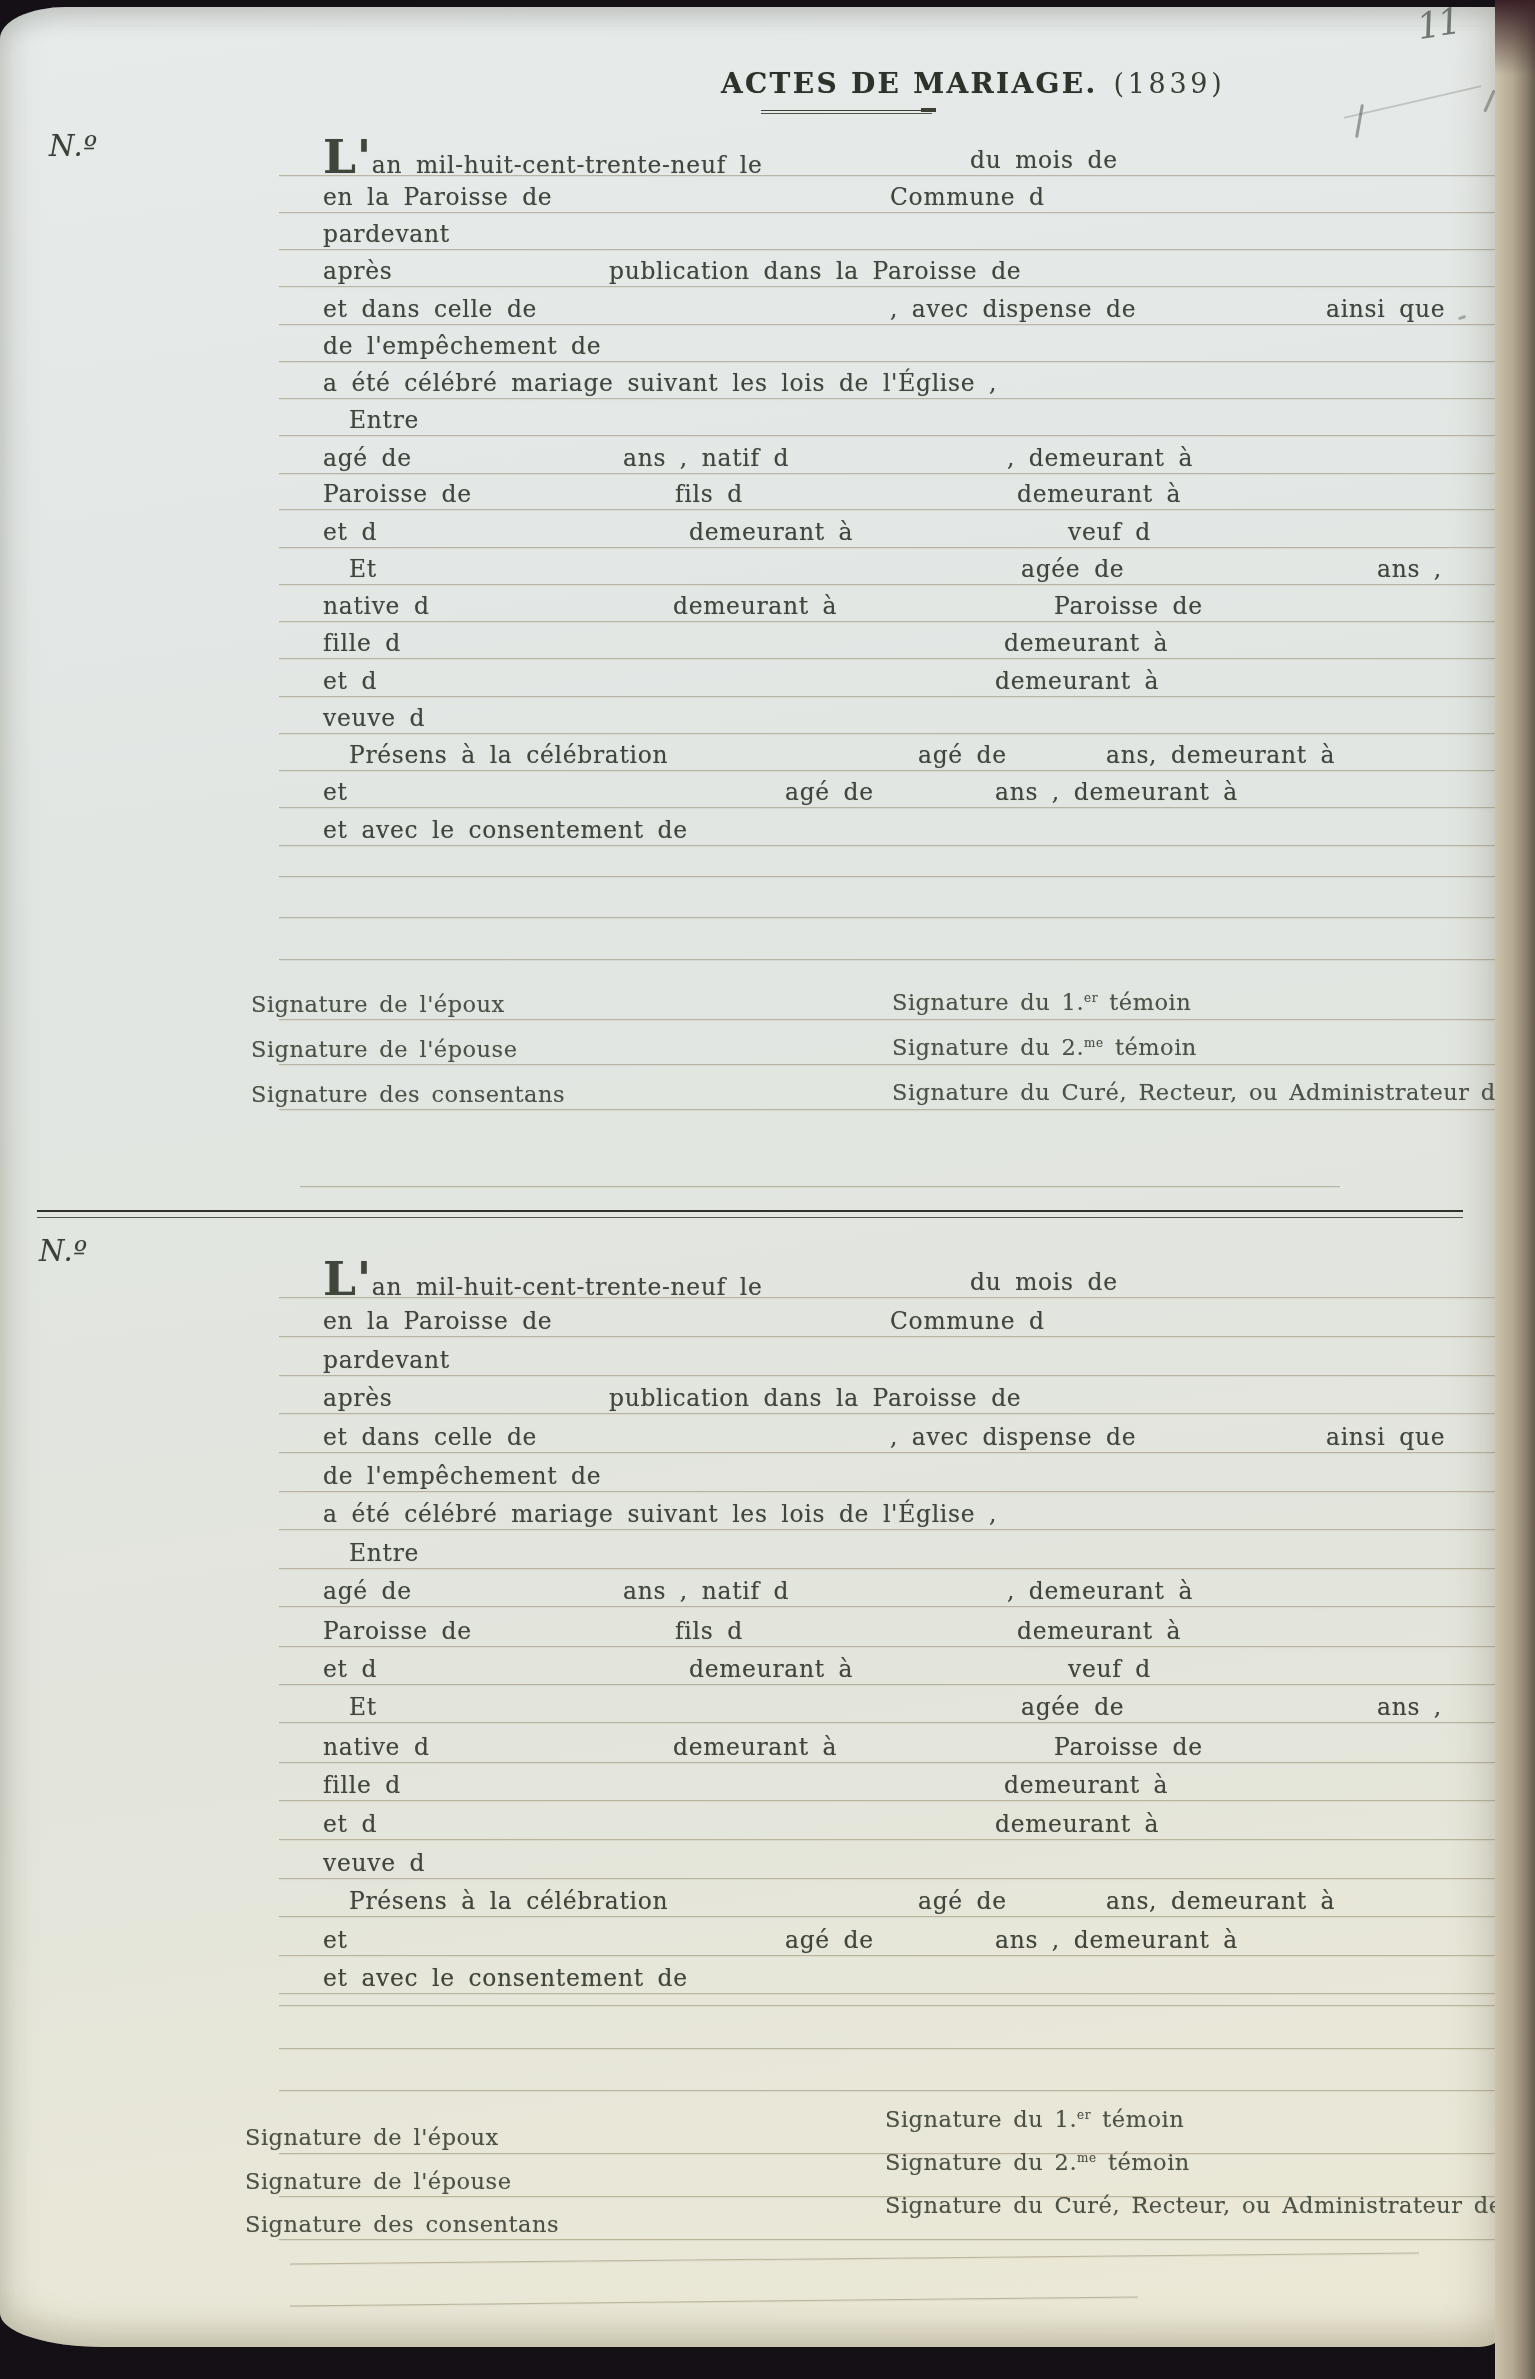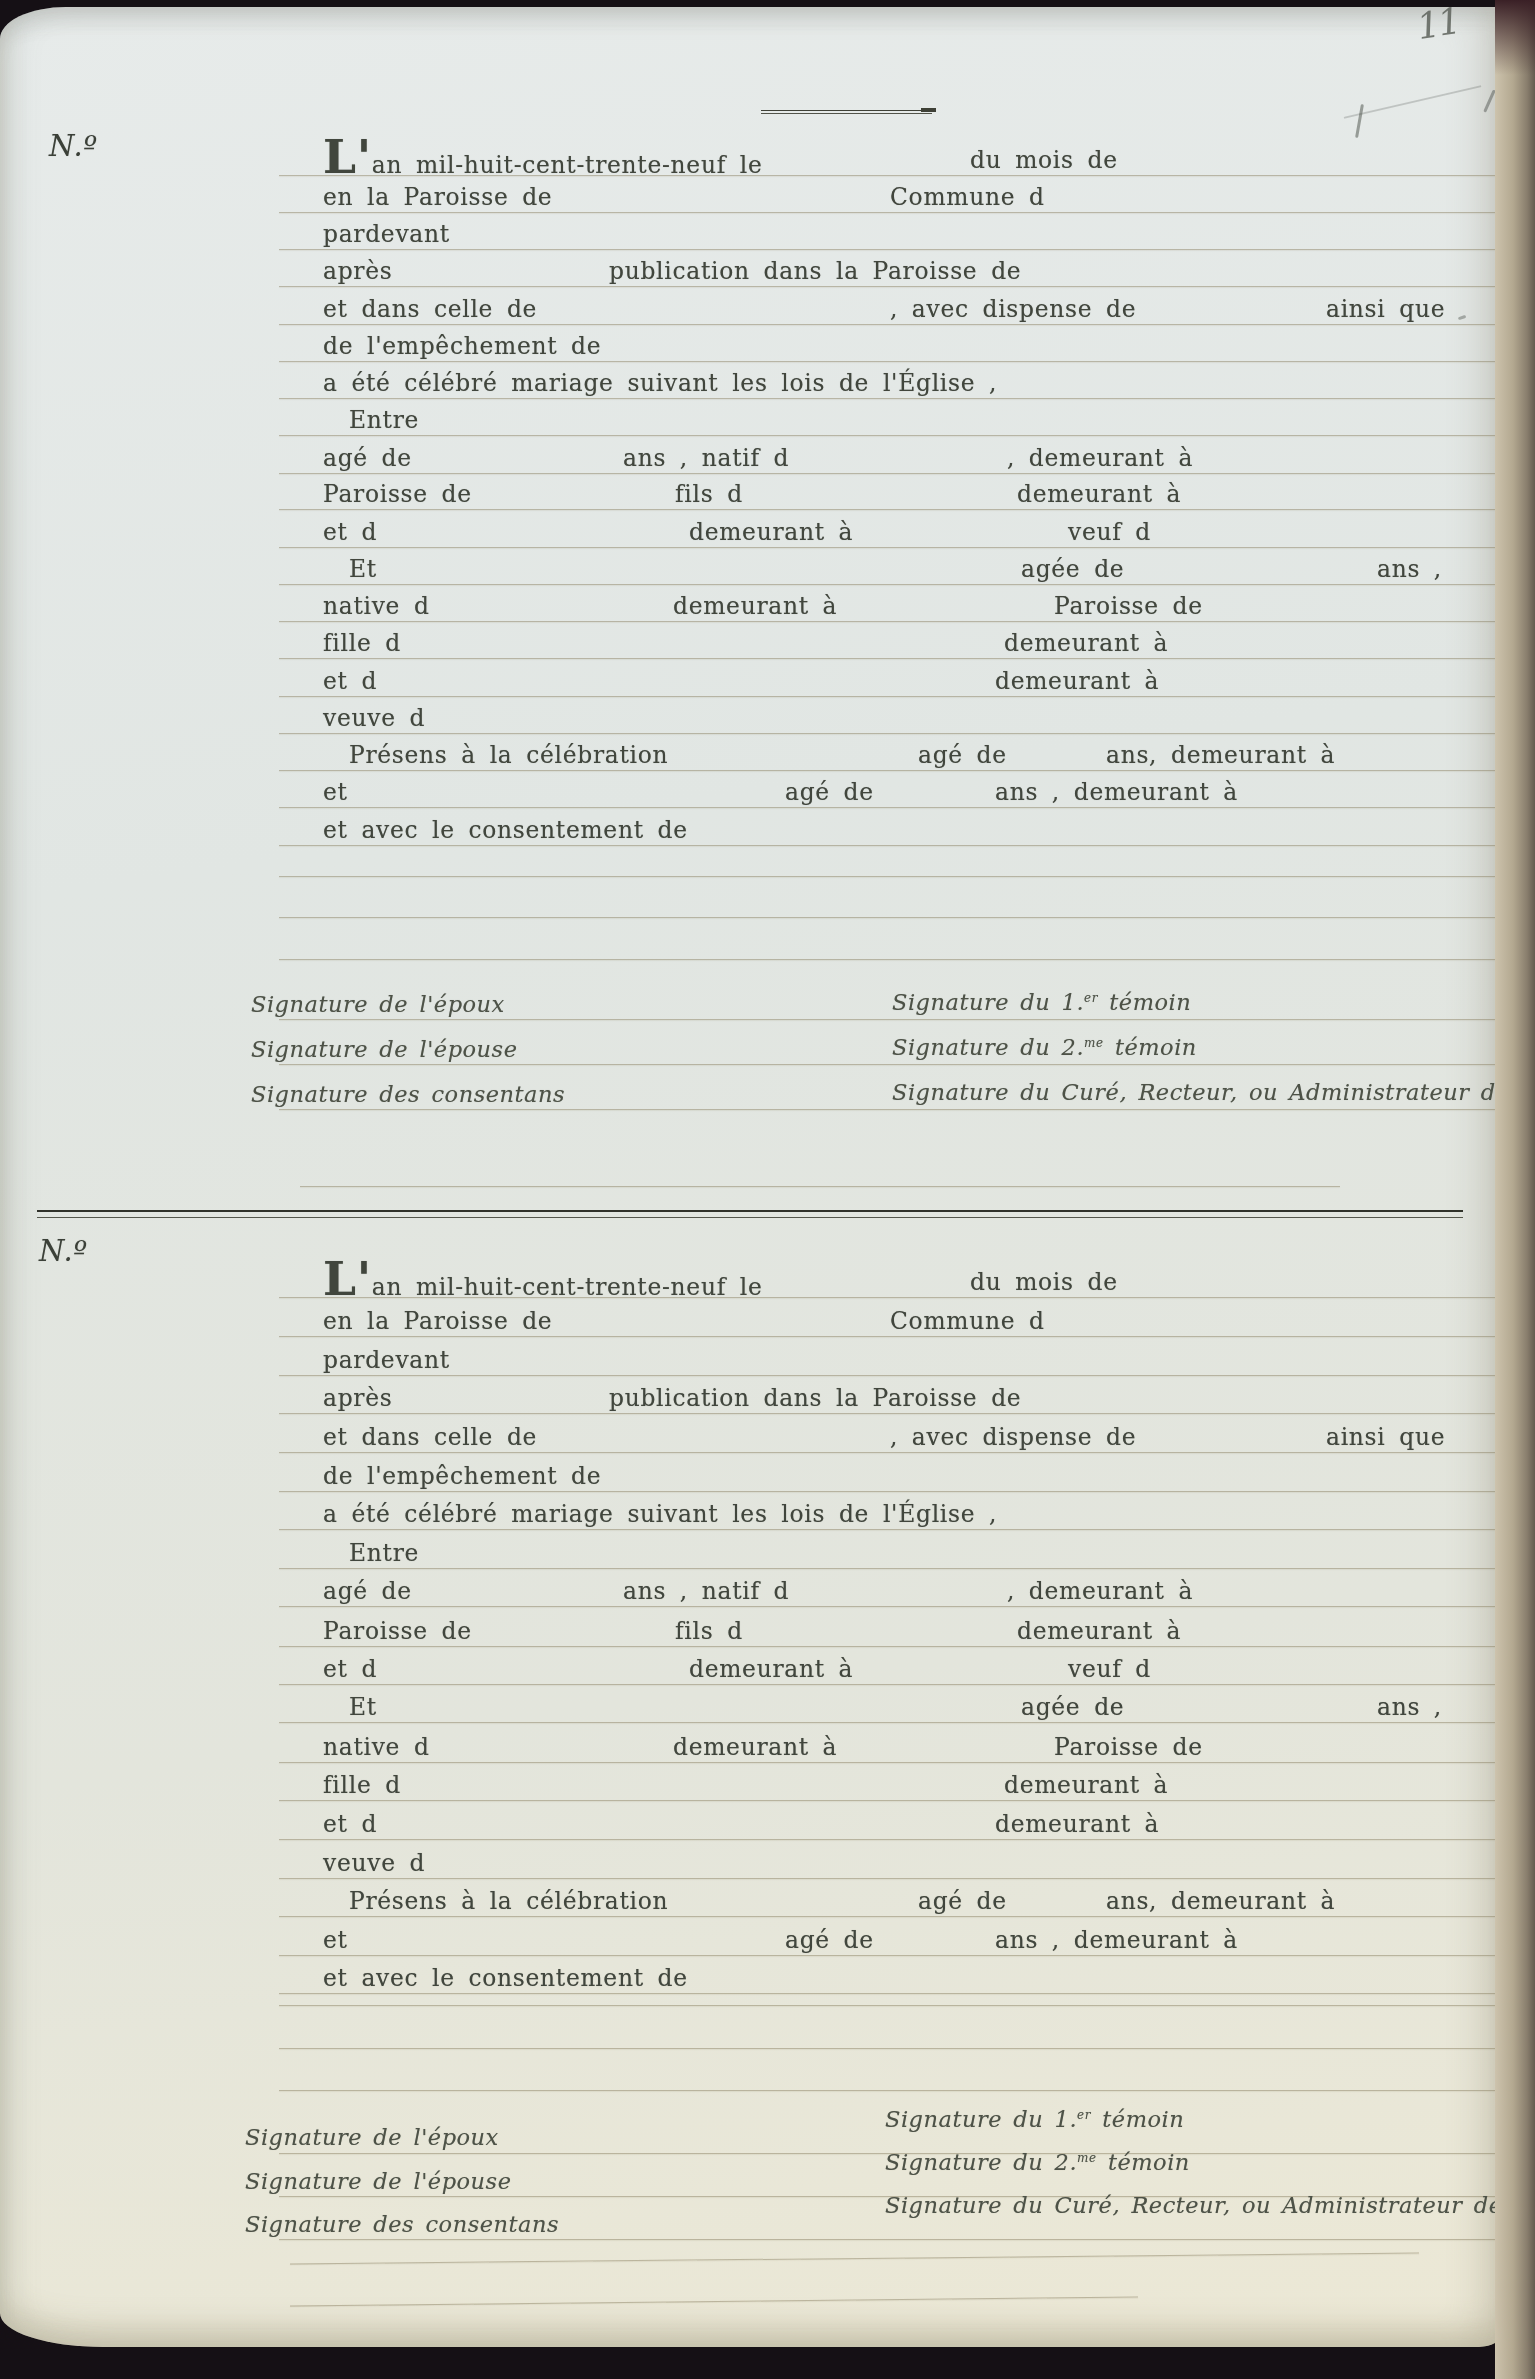--- a/index.html
+++ b/index.html
@@ -51,39 +51,43 @@
   .lbl{
     position:absolute;font-size:23.4px;color:#41463d;letter-spacing:0.7px;word-spacing:5.6px;
     white-space:nowrap;text-shadow:0 0 0.7px rgba(60,65,55,.45);
   }
   .drop::first-letter{font-size:47px;font-weight:600;line-height:22.5px;}
   .rule{
     position:absolute;height:0.9px;background:rgba(140,129,100,.5);
     box-shadow:0 0.9px 0.9px rgba(150,140,110,.15);
   }
   .sig{
-    position:absolute;font-style:italic;font-size:22.5px;color:#4d5247;
+    position:absolute;font-size:22.5px;color:#4d5247;
     letter-spacing:0.5px;word-spacing:3.7px;white-space:nowrap;
     text-shadow:0 0 0.7px rgba(70,75,65,.4);
   }
   .sig sup{font-size:12px;}
   .divider{
     position:absolute;left:37px;top:1203px;width:1426px;height:5.6px;
     border-top:2.8px solid #30322a;border-bottom:0.9px solid #54564b;
   }
   .smudge{position:absolute;border-radius:2.8px;}
   .sm-1{left:1342px;top:94px;width:141px;height:1.9px;background:rgba(80,85,78,.25);transform:rotate(-13deg);}
   .sm-2{left:1358px;top:97px;width:2.8px;height:34px;background:rgba(72,78,70,.5);transform:rotate(10deg);}
   .sm-3{left:1488px;top:82px;width:2.8px;height:24px;background:rgba(70,75,70,.45);transform:rotate(24deg);}
   .sm-4{left:1458px;top:309px;width:8.4px;height:2.8px;background:rgba(70,75,70,.4);transform:rotate(-18deg);}
 </style>
 </head>
 <body>
 
 <div class="page">
+  <div class="title-wrap">
+    <span class="title">ACTES DE MARIAGE.</span>
+    <span class="year">(1839)</span>
+  </div>
   <div class="title-rule"></div>
   <span class="pencil-num">11</span>
 
   <div id="sections">
       <div class="section">
         <div class="margin-no" style="left: 49px; top: 122px;">N.º</div>
         <div class="rule" style="left: 279px; width: 1220px; top: 168px;"></div>
         <span class="lbl drop" style="left: 323px; top: 139px;">L'an mil-huit-cent-trente-neuf le</span>
         <span class="lbl" style="left: 970px; top: 139px;">du mois de</span>
         <div class="rule" style="left: 279px; width: 1220px; top: 205px;"></div>

